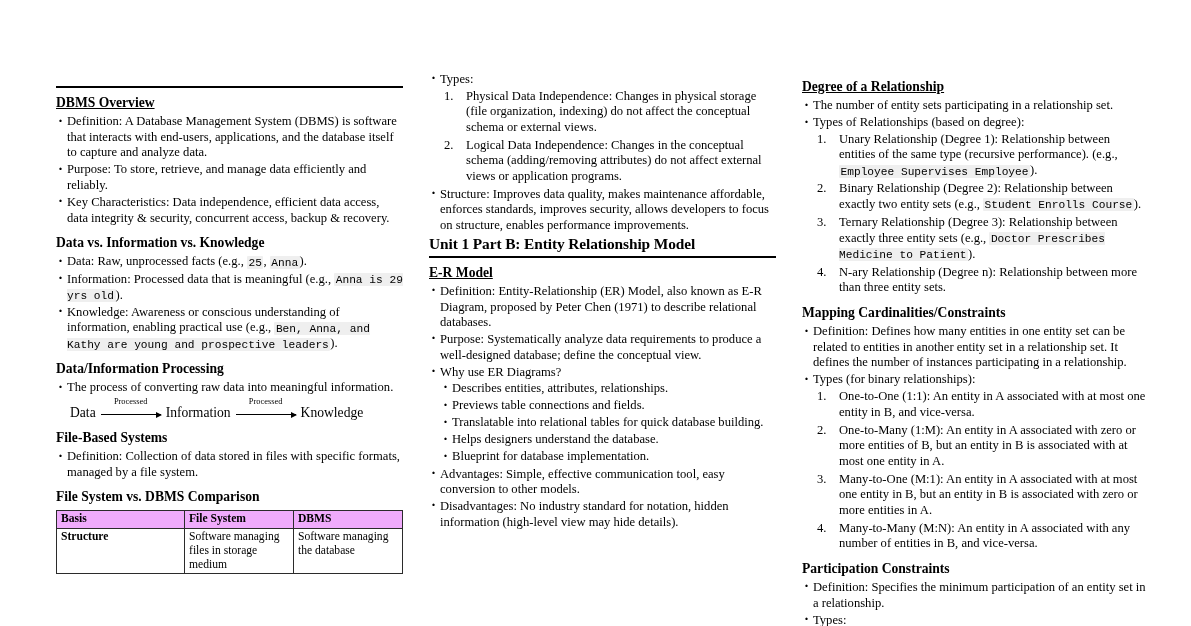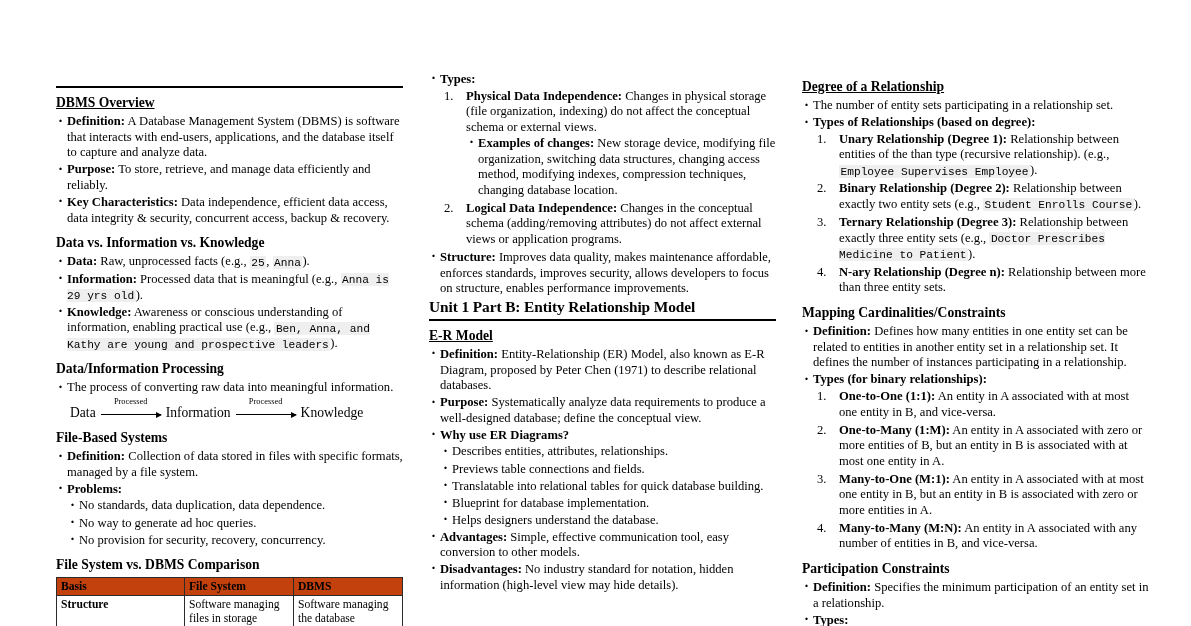--- a/index.html
+++ b/index.html
@@ -69,21 +69,21 @@
   ol.num{counter-reset:n;margin:1px 0 2px 0;}
   ol.num>li{
     position:relative;padding-left:26px;font-size:12.6px;margin:0 0 2.5px 0;
     counter-increment:n;
   }
   ol.num>li:before{
     content:counter(n) ".";position:absolute;left:4px;top:0;
     font-size:12.6px;
   }
 
-  b,strong{font-weight:bold;text-align:right;}
+  b,strong{font-weight:normal;text-align:right;}
 
   code,.code{
     font-family:"Liberation Mono","DejaVu Sans Mono",monospace;
     font-size:11.2px;background:#efefef;padding:0.5px 1.5px;
     border-radius:1px;white-space:normal;
   }
 
   
   .flow{
     display:flex;align-items:flex-end;justify-content:flex-start;
@@ -111,21 +111,21 @@
   
   table.cmp{
     border-collapse:collapse;width:100%;margin-top:4px;
     font-size:11.6px;table-layout:fixed;
   }
   table.cmp th,table.cmp td{
     border:1.1px solid #2b2b2b;padding:1.5px 4px;vertical-align:top;
     line-height:1.2;text-align:left;
   }
   table.cmp thead th{
-    background:#c2410c;font-weight:bold;
+    background:#f0abfc;font-weight:bold;
   }
   table.cmp td.basis{font-weight:bold;}
   table.cmp col.c-basis{width:37%;}
   table.cmp col.c-fs{width:31.5%;}
   table.cmp col.c-db{width:31.5%;}
 </style>
 </head>
 <body>
 
 <div class="page">
@@ -165,27 +165,20 @@
           <span class="lbl">Processed</span>
           <span class="shaft"></span>
           <span class="head"></span>
         </span>
         <span class="term">Knowledge</span>
       </div>
 
       <h2 class="sec">File-Based Systems</h2>
       <ul class="l1">
         <li><b>Definition:</b><span> Collection of data stored in files with specific formats, managed by a file system.</span></li>
-        <li><b>Problems:</b>
-          <ul class="l2">
-            <li>No standards, data duplication, data dependence.</li>
-            <li>No way to generate ad hoc queries.</li>
-            <li>No provision for security, recovery, concurrency.</li>
-          </ul>
-        </li>
       </ul>
 
       <h2 class="sec">File System vs. DBMS Comparison</h2>
       <table class="cmp">
         <colgroup>
             <col class="c-basis">
             <col class="c-fs">
             <col class="c-db">
           </colgroup>
         <thead>
@@ -206,23 +199,20 @@
 
     </div>
 
     <div class="col c2">
 
       <ul class="l1">
         <li><b>Types:</b>
           <ol class="num">
             <li>
               <b>Physical Data Independence:</b><span> Changes in physical storage (file organization, indexing) do not affect the conceptual schema or external views.</span>
-              <ul class="l3">
-                <li><b>Examples of changes:</b><span> New storage device, modifying file organization, switching data structures, changing access method, modifying indexes, compression techniques, changing database location.</span></li>
-              </ul>
             </li>
             <li>
               <b>Logical Data Independence:</b><span> Changes in the conceptual schema (adding/removing attributes) do not affect external views or application programs.</span>
             </li>
           </ol>
         </li>
         <li><b>Structure:</b><span> Improves data quality, makes maintenance affordable, enforces standards, improves security, allows developers to focus on structure, enables performance improvements.</span></li>
       </ul>
 
       <h1 class="unit" style="">Unit 1 Part B: Entity Relationship Model</h1>
@@ -230,38 +220,38 @@
 
       <h2 class="sec first">E-R Model</h2>
       <ul class="l1">
         <li><b>Definition:</b><span> Entity-Relationship (ER) Model, also known as E-R Diagram, proposed by Peter Chen (1971) to describe relational databases.</span></li>
         <li><b>Purpose:</b><span> Systematically analyze data requirements to produce a well-designed database; define the conceptual view.</span></li>
         <li><b>Why use ER Diagrams?</b>
           <ul class="l2">
             <li>Describes entities, attributes, relationships.</li>
             <li>Previews table connections and fields.</li>
             <li>Translatable into relational tables for quick database building.</li>
+            <li>Helps designers understand the database.</li>
             <li>Blueprint for database implementation.</li>
-            <li>Helps designers understand the database.</li>
           </ul>
         </li>
         <li><b>Advantages:</b><span> Simple, effective communication tool, easy conversion to other models.</span></li>
         <li><b>Disadvantages:</b><span> No industry standard for notation, hidden information (high-level view may hide details).</span></li>
       </ul>
 
     </div>
 
     <div class="col c3">
 
       <h2 class="sec first">Degree of a Relationship</h2>
       <ul class="l1">
         <li>The number of entity sets participating in a relationship set.</li>
         <li><b>Types of Relationships (based on degree):</b>
           <ol class="num">
-            <li><b>Unary Relationship (Degree 1):</b><span> Relationship between entities of the than type (recursive relationship). (e.g., </span><code class="code">Employee Supervises Employee</code><span>).</span></li>
+            <li><b>Unary Relationship (Degree 1):</b><span> Relationship between entities of the same type (recursive performance). (e.g., </span><code class="code">Employee Supervises Employee</code><span>).</span></li>
             <li><b>Binary Relationship (Degree 2):</b><span> Relationship between exactly two entity sets (e.g., </span><code class="code">Student Enrolls Course</code><span>).</span></li>
             <li><b>Ternary Relationship (Degree 3):</b><span> Relationship between exactly three entity sets (e.g., </span><code class="code">Doctor Prescribes Medicine to Patient</code><span>).</span></li>
             <li><b>N-ary Relationship (Degree n):</b><span> Relationship between more than three entity sets.</span></li>
           </ol>
         </li>
       </ul>
 
       <h2 class="sec">Mapping Cardinalities/Constraints</h2>
       <ul class="l1">
         <li><b>Definition:</b><span> Defines how many entities in one entity set can be related to entities in another entity set in a relationship set. It defines the number of instances participating in a relationship.</span></li>

